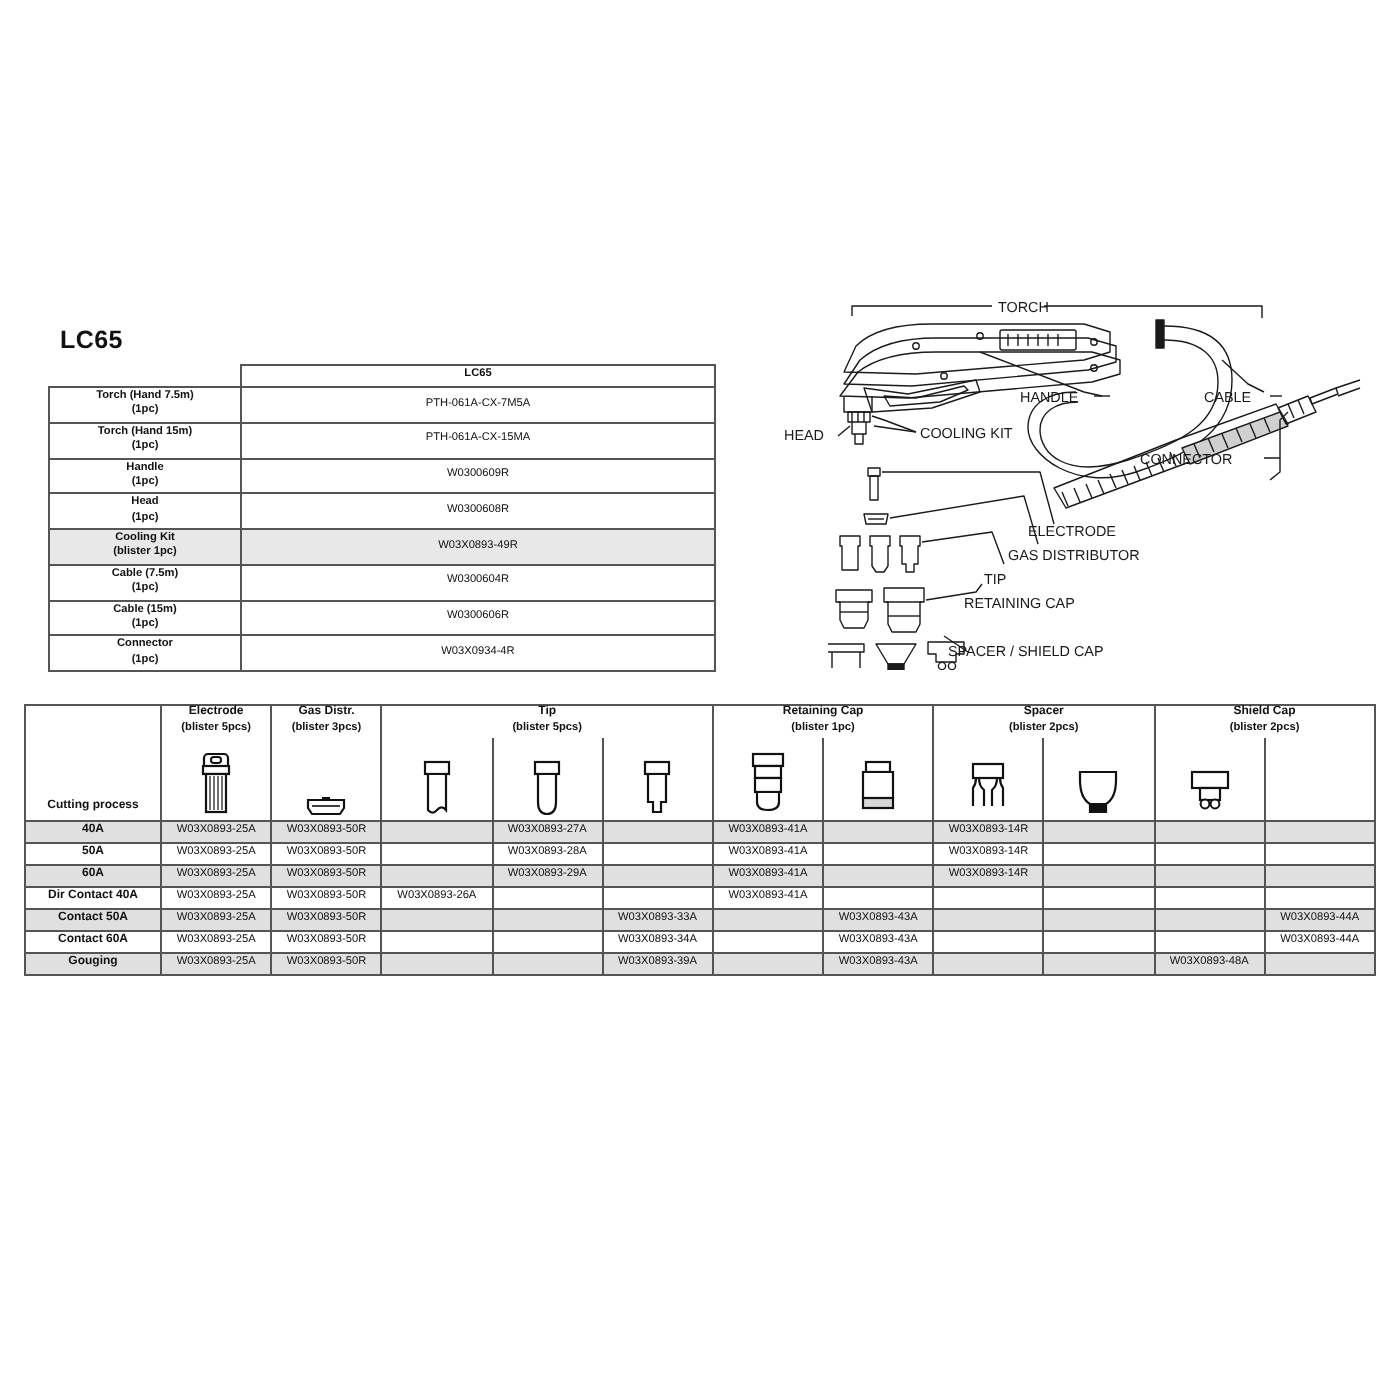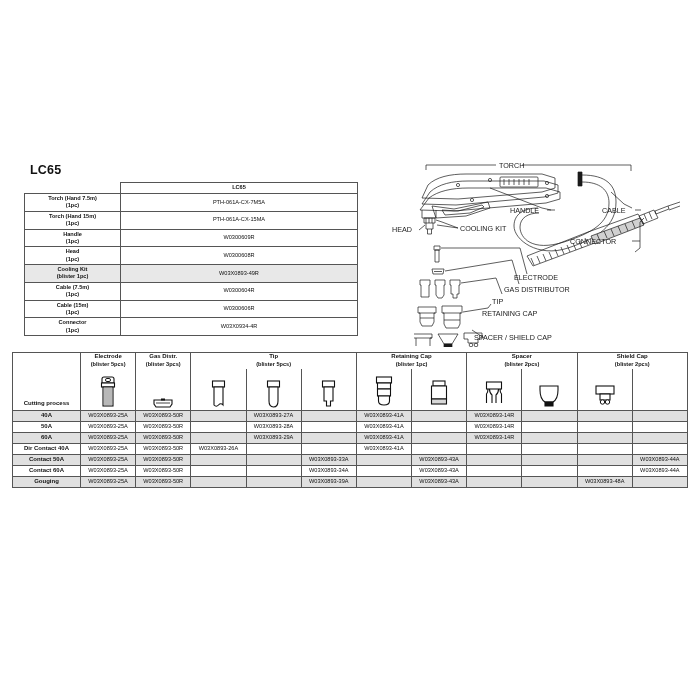--- a/index.html
+++ b/index.html
@@ -103,21 +103,21 @@
   .icon-wrap {
     display: flex;
     align-items: flex-end;
     justify-content: center;
     height: 40px;
   }
 
   
   .diagram {
     position: absolute;
-    left: 392px; top: 152px;
+    left: 392px; top: 140px;
     width: 300px; height: 195px;
   }
   .diagram svg { display: block; }
 </style>
 </head>
 <body>
 
 <div class="page">
 
   <div class="title">LC65</div>

